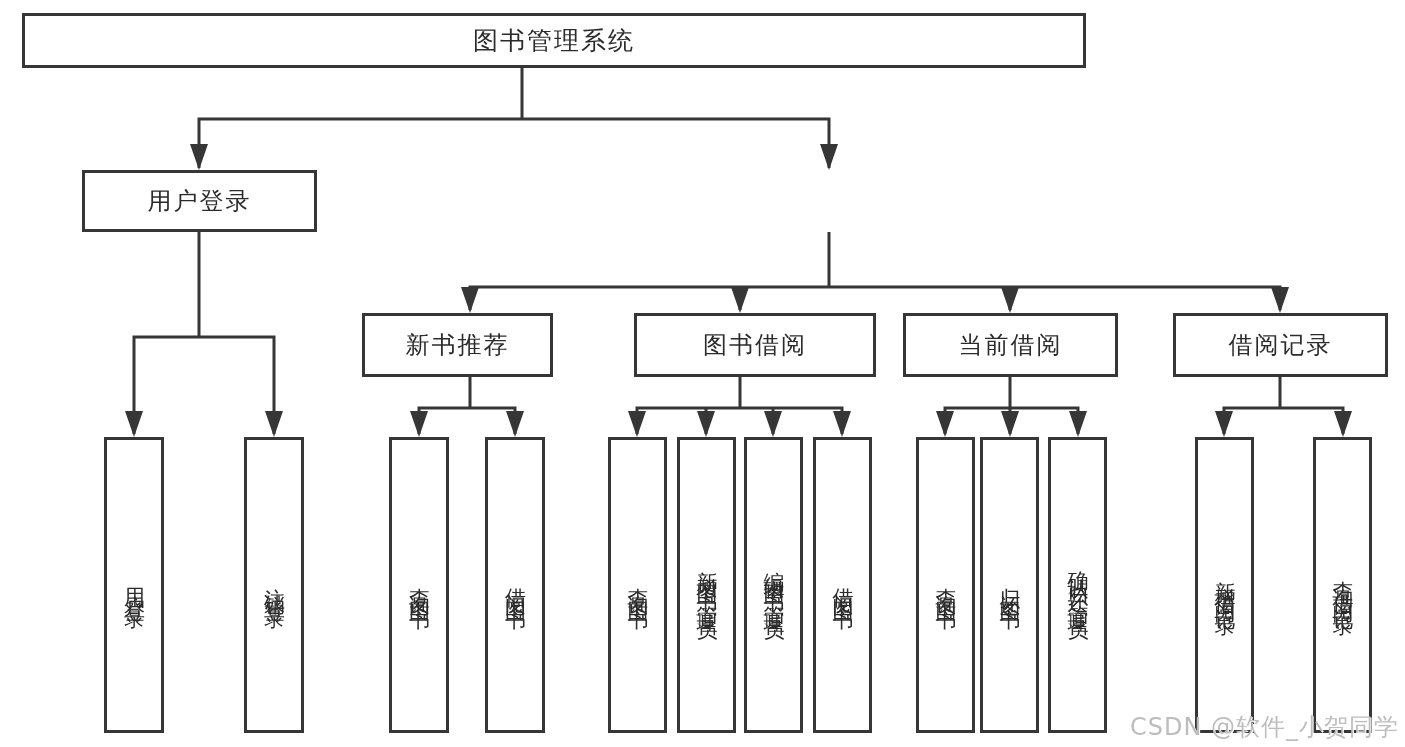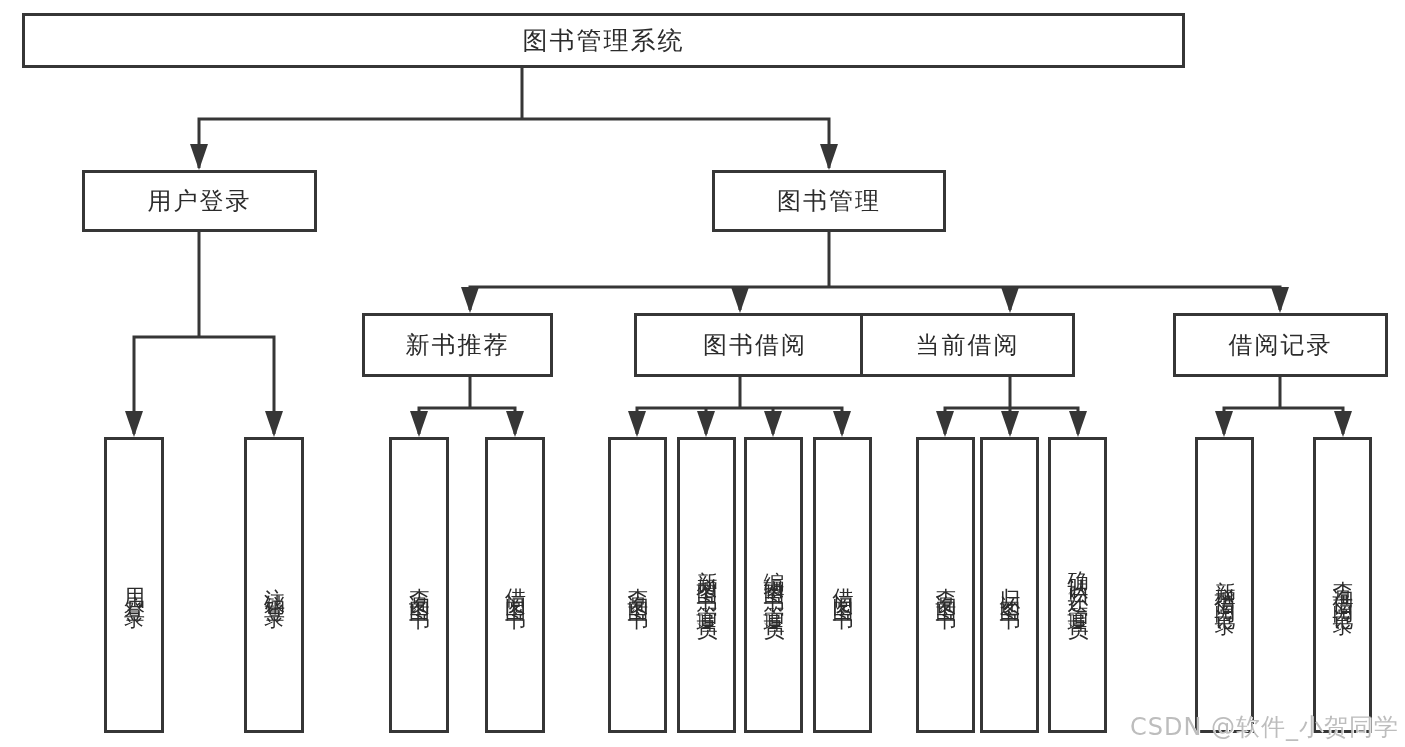--- a/index.html
+++ b/index.html
@@ -71,31 +71,30 @@
         <polygon points="773,437 764,411 782,411"></polygon>
         <polygon points="842,437 833,411 851,411"></polygon>
         <polygon points="945,437 936,411 954,411"></polygon>
         <polygon points="1010,437 1001,411 1019,411"></polygon>
         <polygon points="1078,437 1069,411 1087,411"></polygon>
         <polygon points="1224,437 1215,411 1233,411"></polygon>
         <polygon points="1343,437 1334,411 1352,411"></polygon>
       </g>
   </svg>
 
-  <div class="node h-node root-node" style="left:22px;top:13px;width:1163px;height:55px;">图书管理系统</div>
+  <div class="node h-node root-node" style="left:22px;top:13px;width:1064px;height:55px;">图书管理系统</div>
 
   <div class="node h-node" style="left:82px;top:170px;width:235px;height:62px;">用户登录</div>
 
-  <div class="node h-node" style="left:712px;top:170px;width:234px;height:62px;">图书管理</div>
 
   <div class="node h-node" style="left:362px;top:313px;width:191px;height:64px;">新书推荐</div>
 
   <div class="node h-node" style="left:634px;top:313px;width:242px;height:64px;">图书借阅</div>
 
-  <div class="node h-node" style="left:860px;top:313px;width:215px;height:64px;">当前借阅</div>
+  <div class="node h-node" style="left:903px;top:313px;width:215px;height:64px;">当前借阅</div>
 
   <div class="node h-node" style="left:1173px;top:313px;width:215px;height:64px;text-align:right;">借阅记录</div>
 
   <div class="node v-node" style="left:104px;top:437px;width:60px;height:296px;">用户登录</div>
 
   <div class="node v-node" style="left:244px;top:437px;width:60px;height:296px;">注销登录</div>
 
   <div class="node v-node" style="left:389px;top:437px;width:60px;height:296px;">查询图书</div>
 
   <div class="node v-node" style="left:485px;top:437px;width:60px;height:296px;">借阅图书</div>

